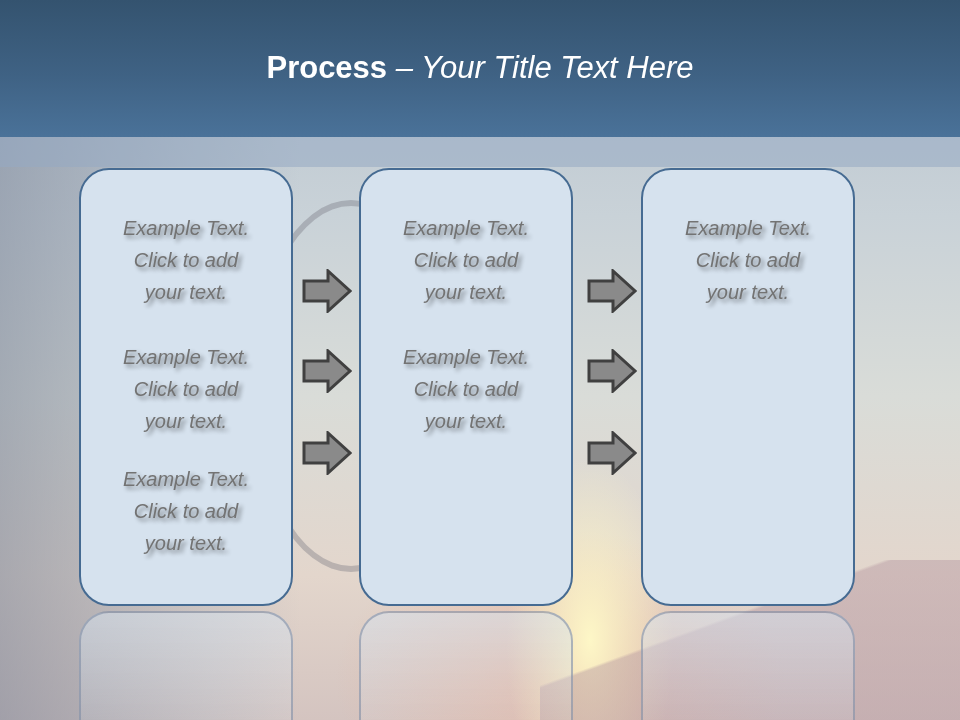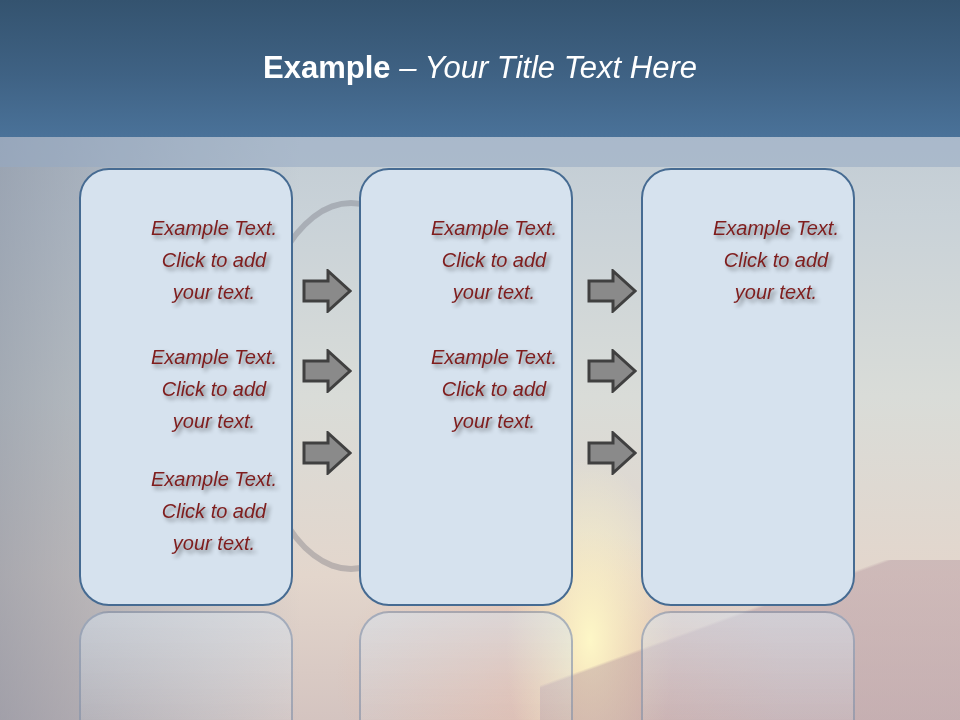--- a/index.html
+++ b/index.html
@@ -29,35 +29,35 @@
 
   .box { position:absolute; top:168px; width:214px; height:438px;
     background:#d6e2ee; border:2.5px solid #466b92; border-radius:30px;
     box-sizing:border-box; }
   .refl { position:absolute; top:611px; width:214px; height:140px;
     border:2px solid rgba(120,135,160,0.55); border-radius:30px;
     background:linear-gradient(180deg, rgba(214,226,238,0.55), rgba(214,226,238,0.05));
     box-sizing:border-box; }
   .txt { position:absolute; left:0; width:100%; text-align:center;
     font-family:"Liberation Sans", sans-serif; font-style:italic; font-size:20px;
-    line-height:32px; color:#7f1d1d; text-shadow:3px 3px 4px rgba(0,0,0,0.45);padding-left:28px; }
+    line-height:32px; color:#737373; text-shadow:3px 3px 4px rgba(0,0,0,0.45); }
   .arrow { position:absolute; width:50px; height:44px; }
 </style>
 </head>
 <body>
 
 <div class="bg"></div>
 <div class="bg-left"></div>
 <div class="wheel"></div>
 <div class="hill-r"></div>
 
 <div class="header"></div>
 <div class="band"></div>
 <div class="title">
-  <b>Example</b><span class="rest"> – Your Title Text Here</span>
+  <b>Process</b><span class="rest"> – Your Title Text Here</span>
 </div>
 
 <div class="box" style="left:79px">
   <div class="txt" style="top:42px">
     <div>Example Text.</div>
     <div>Click  to add</div>
     <div>your text.</div>
   </div>
   <div class="txt" style="top:171px">
     <div>Example Text.</div>

